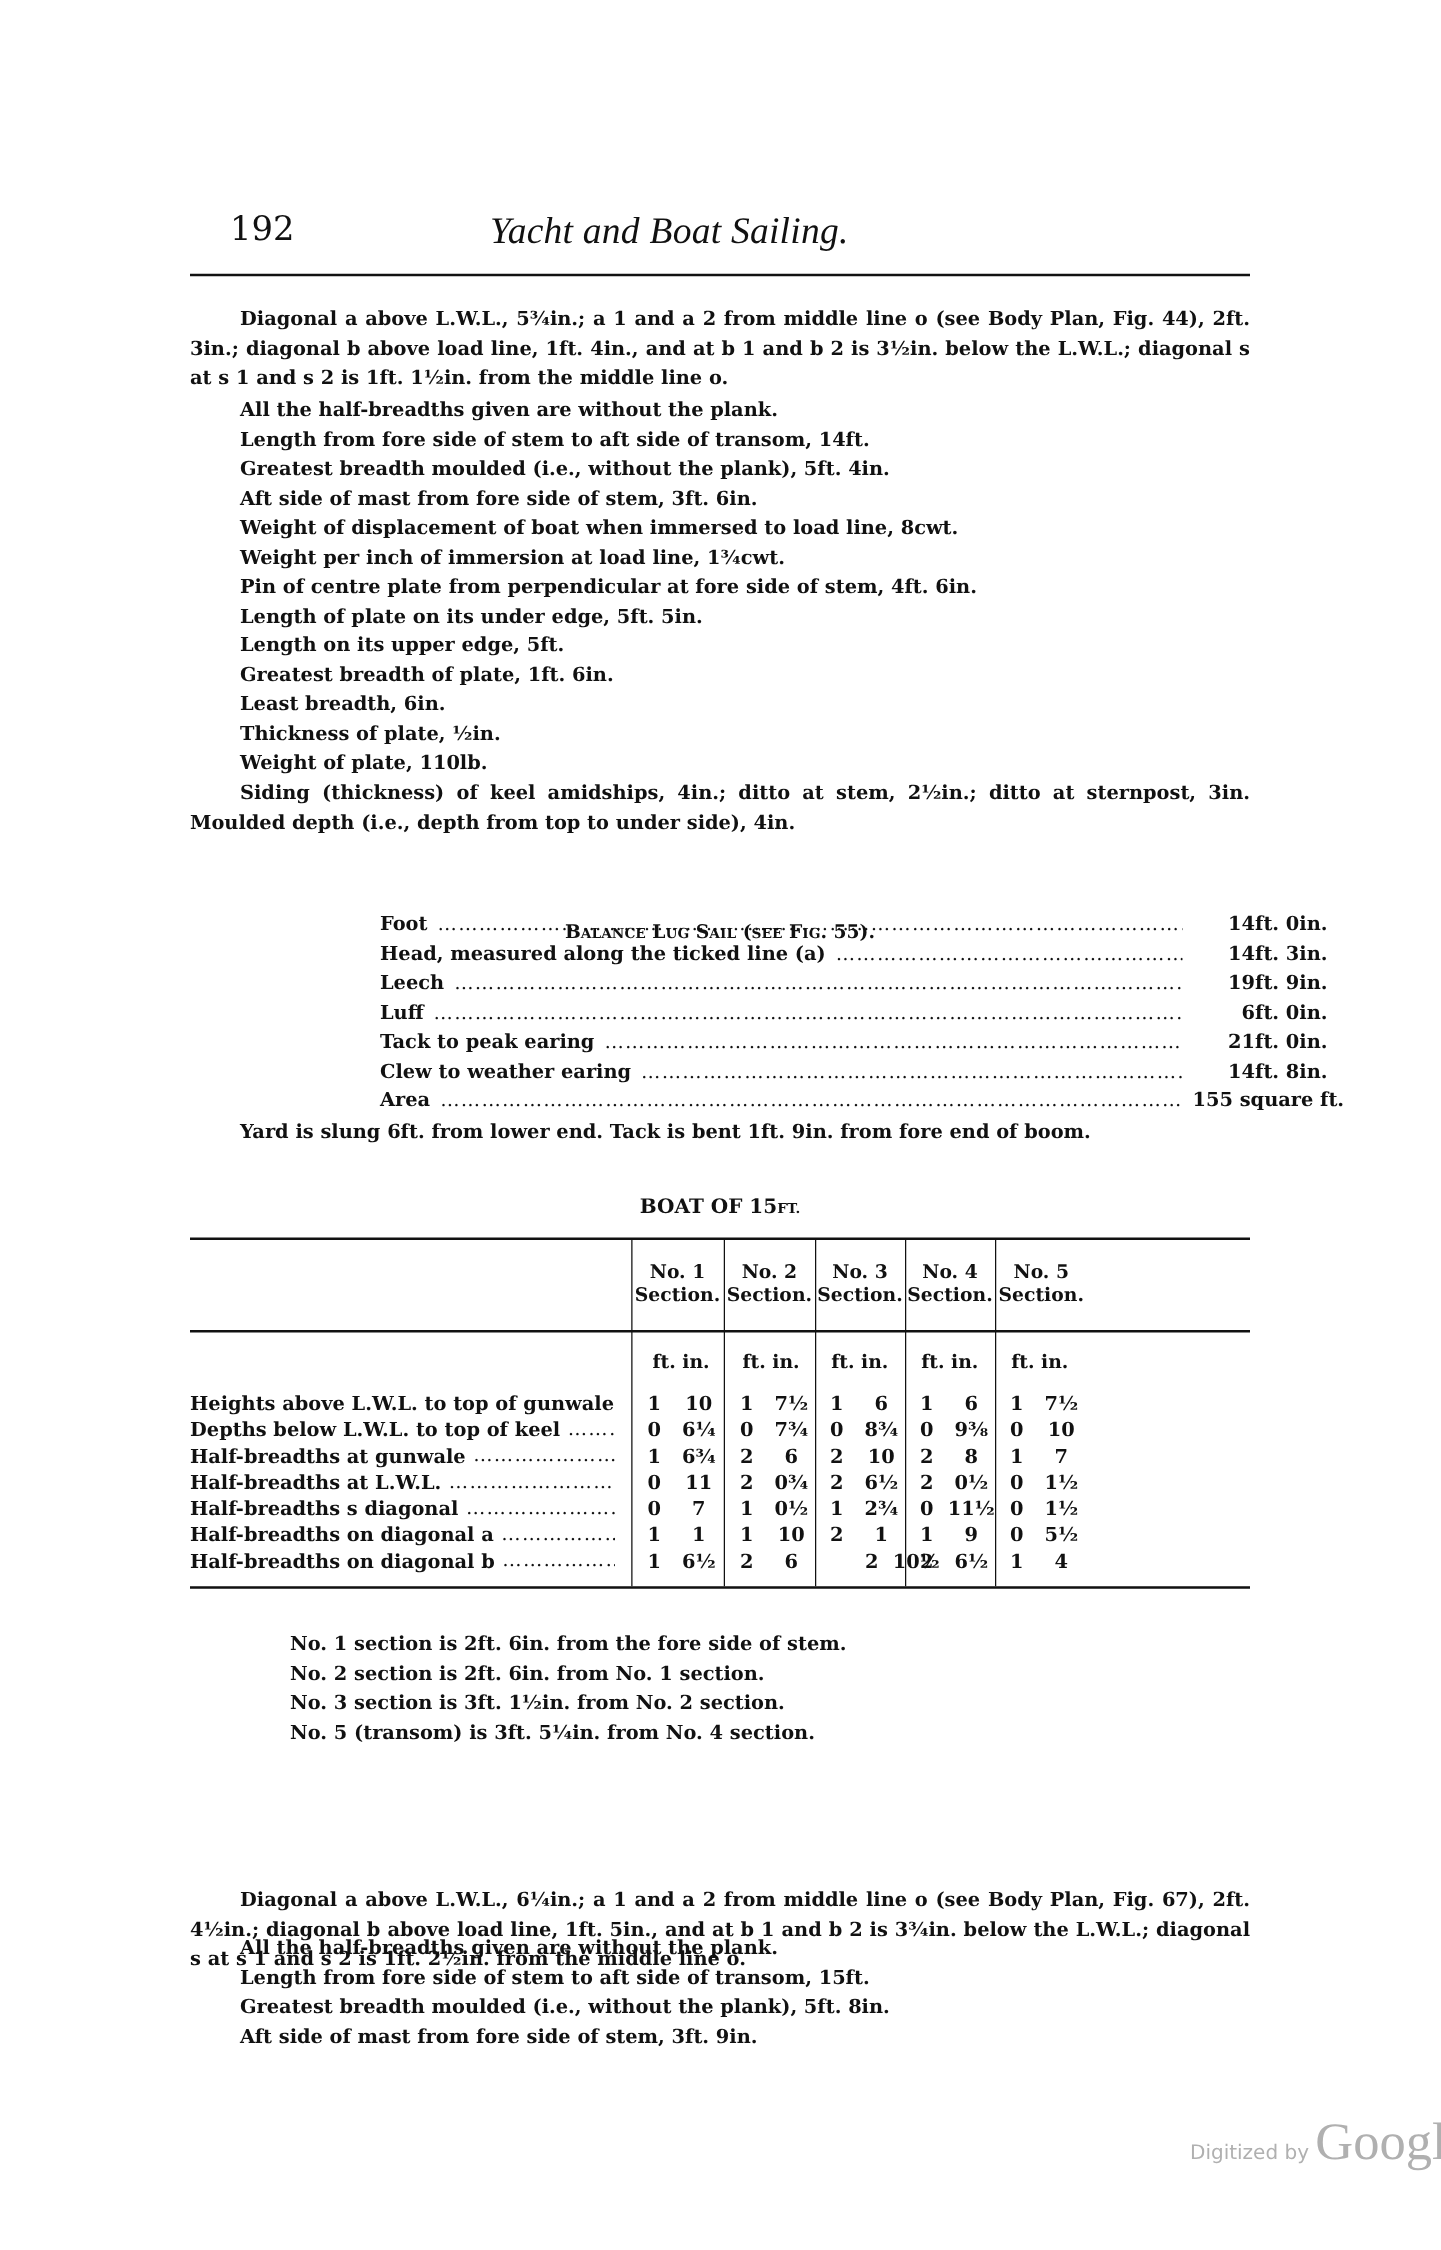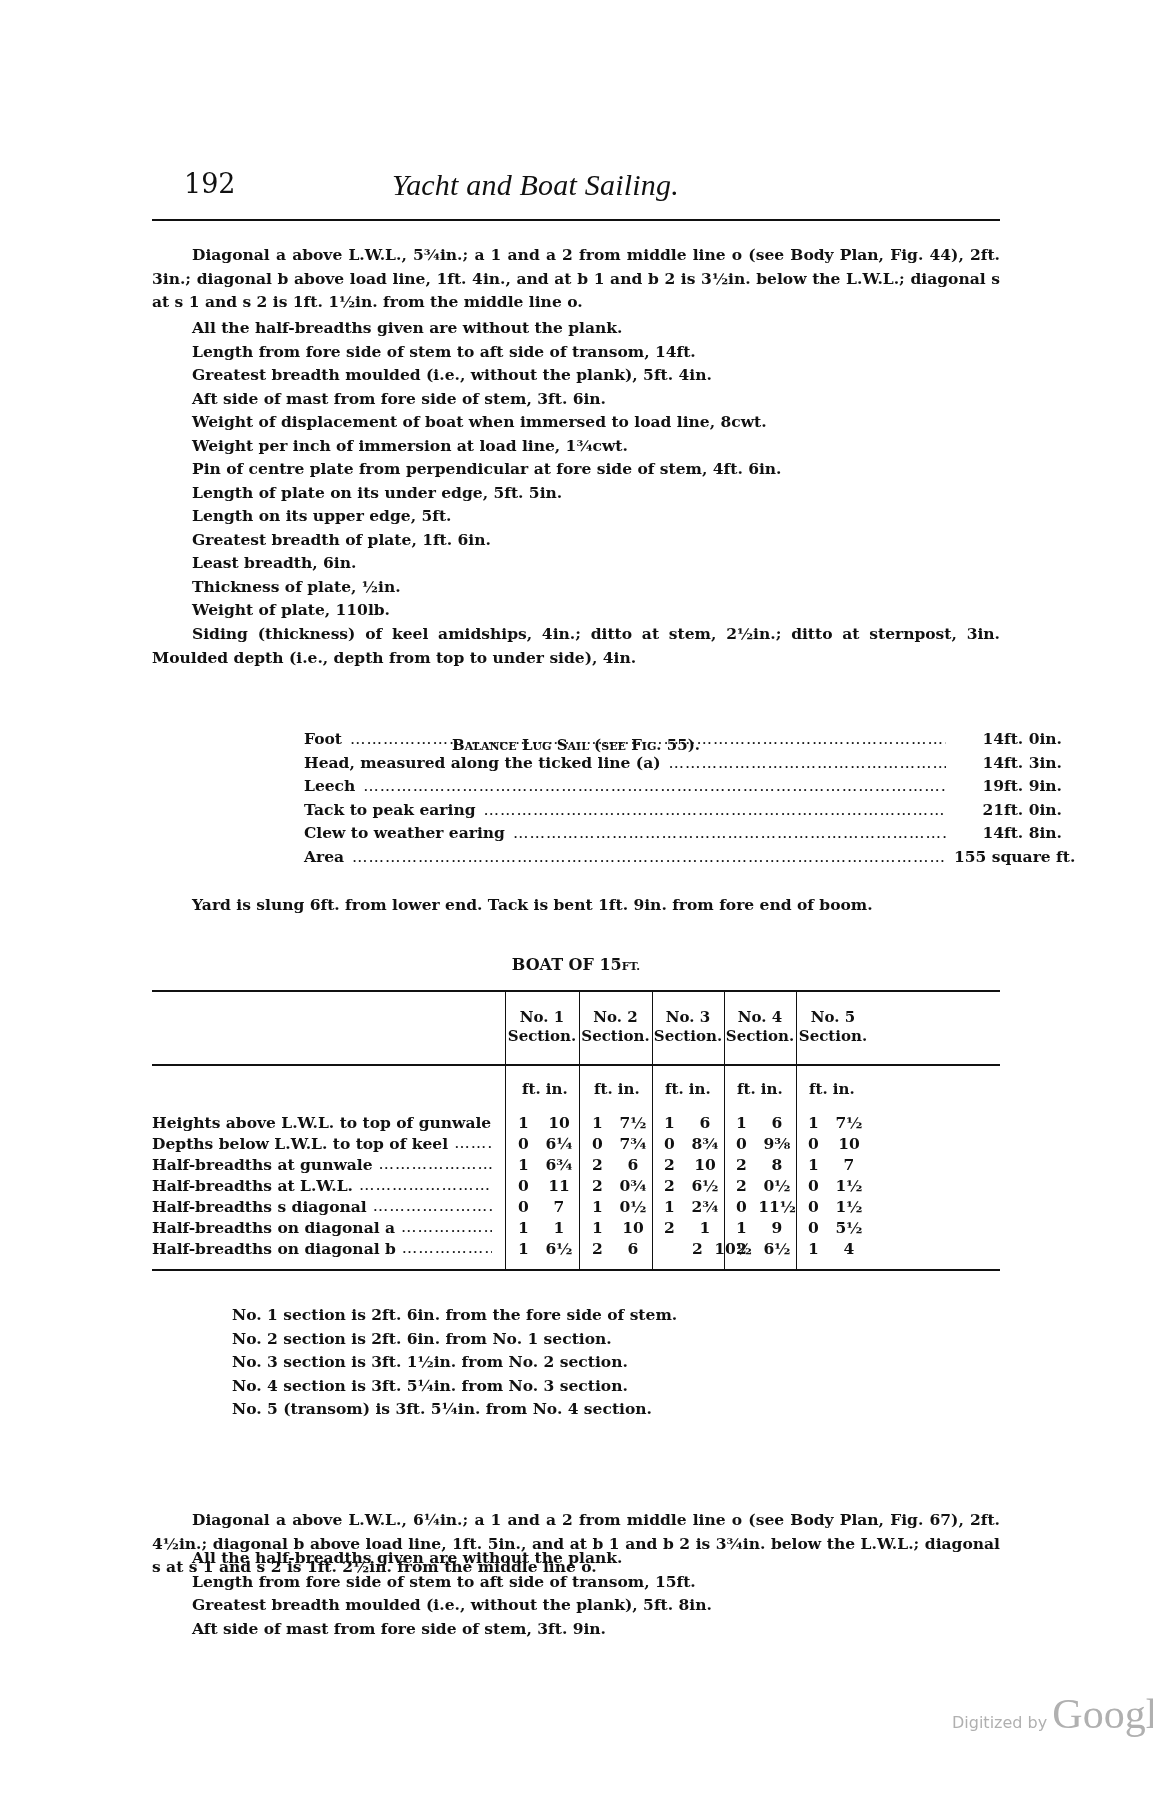--- a/index.html
+++ b/index.html
@@ -94,20 +94,25 @@
       </div>
     <div class="sail-row">
         <span class="sail-label">Head, measured along the ticked line (a)</span>
         <span class="dots"></span>
         <span class="sail-val">14ft. 3in.</span>
       </div>
     <div class="sail-row">
         <span class="sail-label">Leech</span>
         <span class="dots"></span>
         <span class="sail-val">19ft. 9in.</span>
+      </div>
+    <div class="sail-row">
+        <span class="sail-label">Luff</span>
+        <span class="dots"></span>
+        <span class="sail-val">6ft. 0in.</span>
       </div>
     <div class="sail-row">
         <span class="sail-label">Tack to peak earing</span>
         <span class="dots"></span>
         <span class="sail-val">21ft. 0in.</span>
       </div>
     <div class="sail-row">
         <span class="sail-label">Clew to weather earing</span>
         <span class="dots"></span>
         <span class="sail-val">14ft. 8in.</span>
@@ -223,21 +228,20 @@
       <div class="cell" style="left: 440px; top: 1239px;"><span class="f">2</span><span class="i">6</span></div>
       <div class="cell" style="left: 540px; top: 1239px;"><span class="f">2</span><span class="i">10½</span></div>
       <div class="cell" style="left: 584px; top: 1239px;"><span class="f">2</span><span class="i">6½</span></div>
       <div class="cell" style="left: 656px; top: 1239px;"><span class="f">1</span><span class="i">4</span></div>
     </div>
 
   <div class="notes">
     <div>No. 1 section is 2ft. 6in. from the fore side of stem.</div>
     <div>No. 2 section is 2ft. 6in. from No. 1 section.</div>
     <div>No. 3 section is 3ft. 1½in. from No. 2 section.</div>
-    <div>No. 4 section is 3ft. 5¼in. from No. 3 section.</div>
     <div>No. 5 (transom) is 3ft. 5¼in. from No. 4 section.</div>
   </div>
 
   <div class="txt para p2">Diagonal a above L.W.L., 6¼in.; a 1 and a 2 from middle line o (see Body Plan, Fig. 67), 2ft. 4½in.; diagonal b above load line, 1ft. 5in., and at b 1 and b 2 is 3¾in. below the L.W.L.; diagonal s at s 1 and s 2 is 1ft. 2½in. from the middle line o.</div>
 
   <div class="txt spec-list2">
     <div class="line-i">All the half-breadths given are without the plank.</div>
     <div class="line-i">Length from fore side of stem to aft side of transom, 15ft.</div>
     <div class="line-i">Greatest breadth moulded (i.e., without the plank), 5ft. 8in.</div>
     <div class="line-i">Aft side of mast from fore side of stem, 3ft. 9in.</div>

